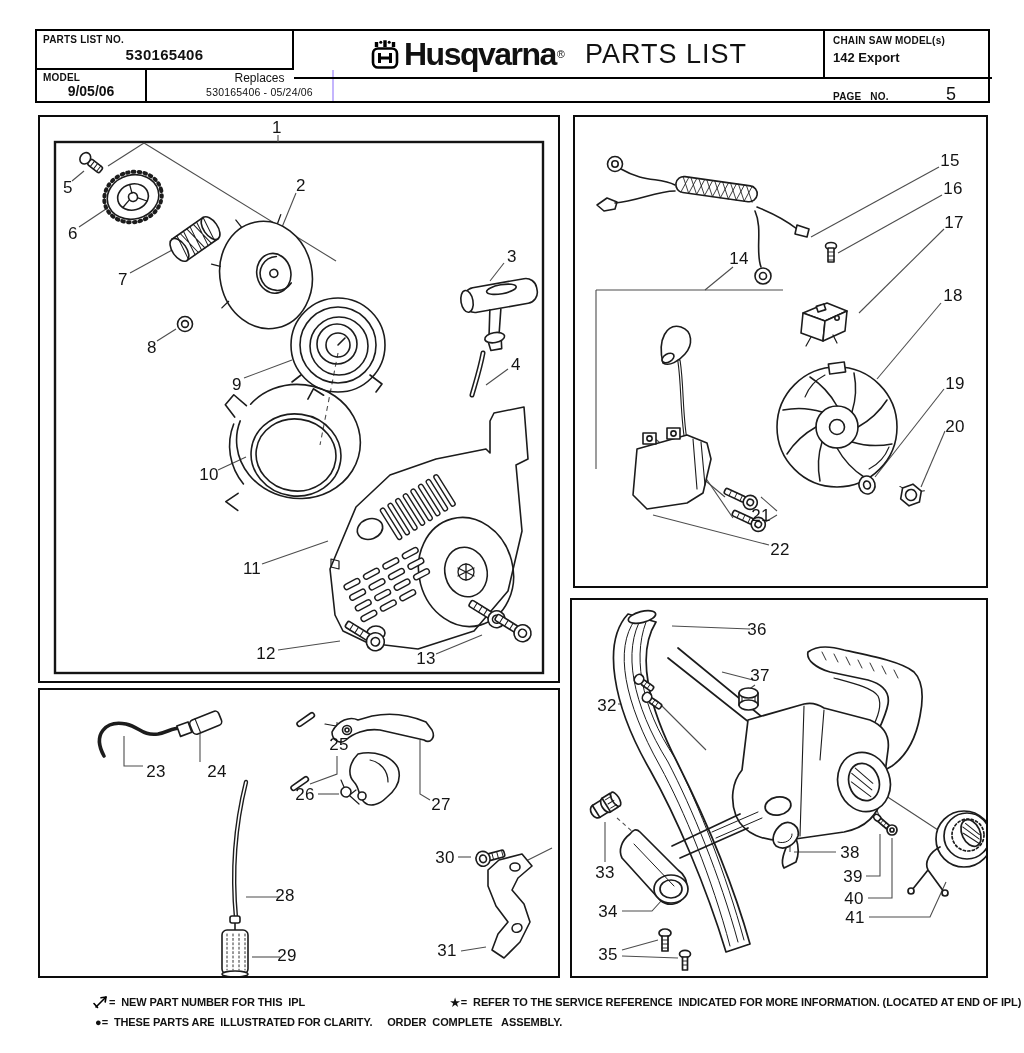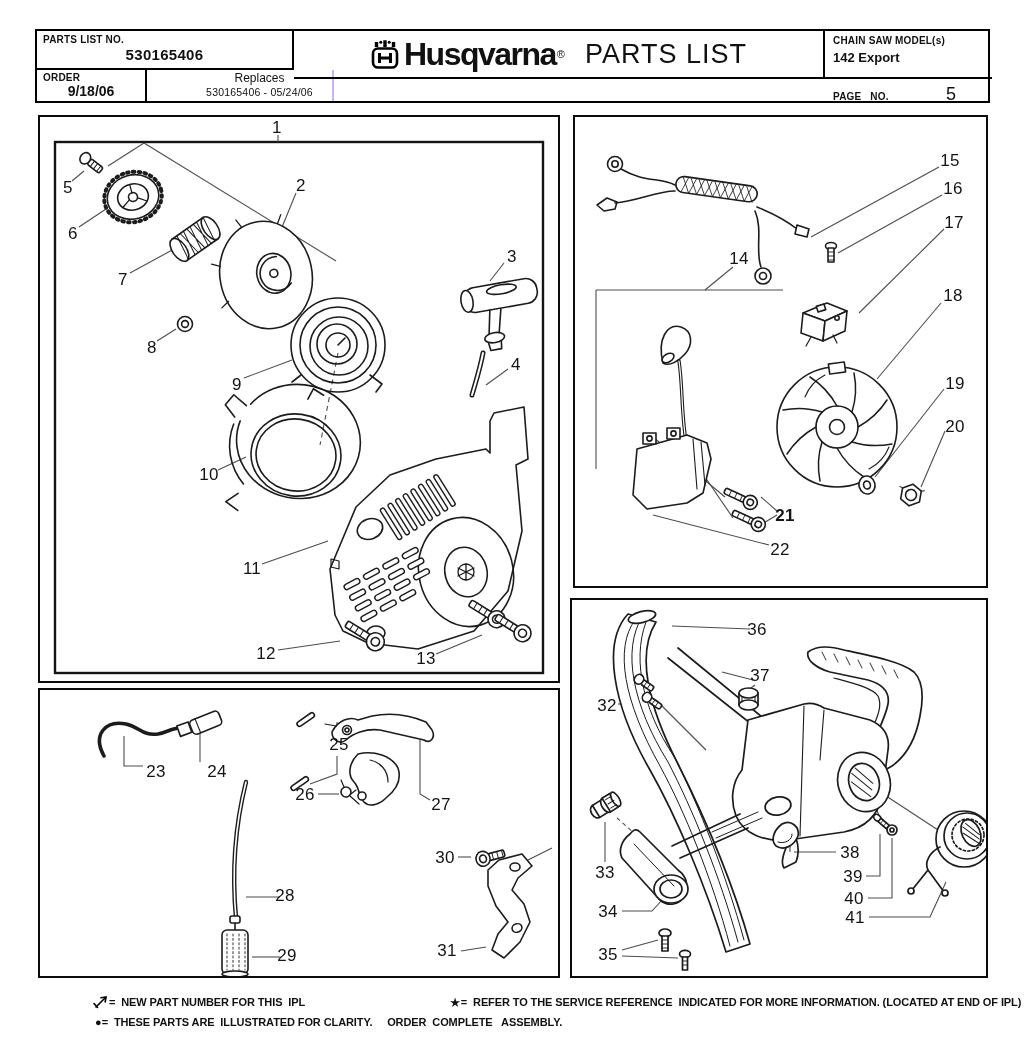--- a/index.html
+++ b/index.html
@@ -45,22 +45,22 @@
 <body>
 
 <div id="page">
 
   <div class="hbox">
     <div class="hcell cell-a">
       <div class="lab">PARTS LIST NO.</div>
       <div class="num">530165406</div>
     </div>
     <div class="hcell cell-b">
-      <div class="lab">ORDER</div>
-      <div class="val">9/18/06</div>
+      <div class="lab">MODEL</div>
+      <div class="val">9/05/06</div>
     </div>
     <div class="hcell cell-c">
       <div class="rlab">Replaces</div>
       <div class="val">530165406 - 05/24/06</div>
     </div>
     <div class="hcell cell-d">
       <svg width="30" height="32" viewBox="0 0 30 32">
         <g stroke="#000" fill="none" stroke-width="2.6" stroke-linejoin="round">
           <rect x="3" y="10.5" width="24" height="19" rx="5"></rect>
           <path d="M9.5,15 v10 M20.5,15 v10 M9.5,20 h11" stroke-width="3"></path>
@@ -346,21 +346,21 @@
       </g>
     </svg>
     <div class="callouts">
         <span class="callout" style="left: 164px; top: 141px;">14</span>
         <span class="callout" style="left: 375px; top: 43px;">15</span>
         <span class="callout" style="left: 378px; top: 71px;">16</span>
         <span class="callout" style="left: 379px; top: 105px;">17</span>
         <span class="callout" style="left: 378px; top: 178px;">18</span>
         <span class="callout" style="left: 380px; top: 266px;">19</span>
         <span class="callout" style="left: 380px; top: 309px;">20</span>
-        <span class="callout" style="left: 210px; top: 398px; font-weight: bold;">21</span>
+        <span class="callout" style="left: 186px; top: 398px;">21</span>
         <span class="callout" style="left: 205px; top: 432px;">22</span>
       </div>
   </div>
 
   <div class="panel" style="left:38px;top:688px;width:522px;height:290px;">
     <svg width="518" height="286" viewBox="0 0 518 286">
       <g fill="none" stroke="#4d4d4d" stroke-width="1.1">
         <path d="M84,46 V76 H103"></path>
         <path d="M160,44 V72"></path>
         <path d="M297,32 V44 M297,66 V84 L270,94"></path>

